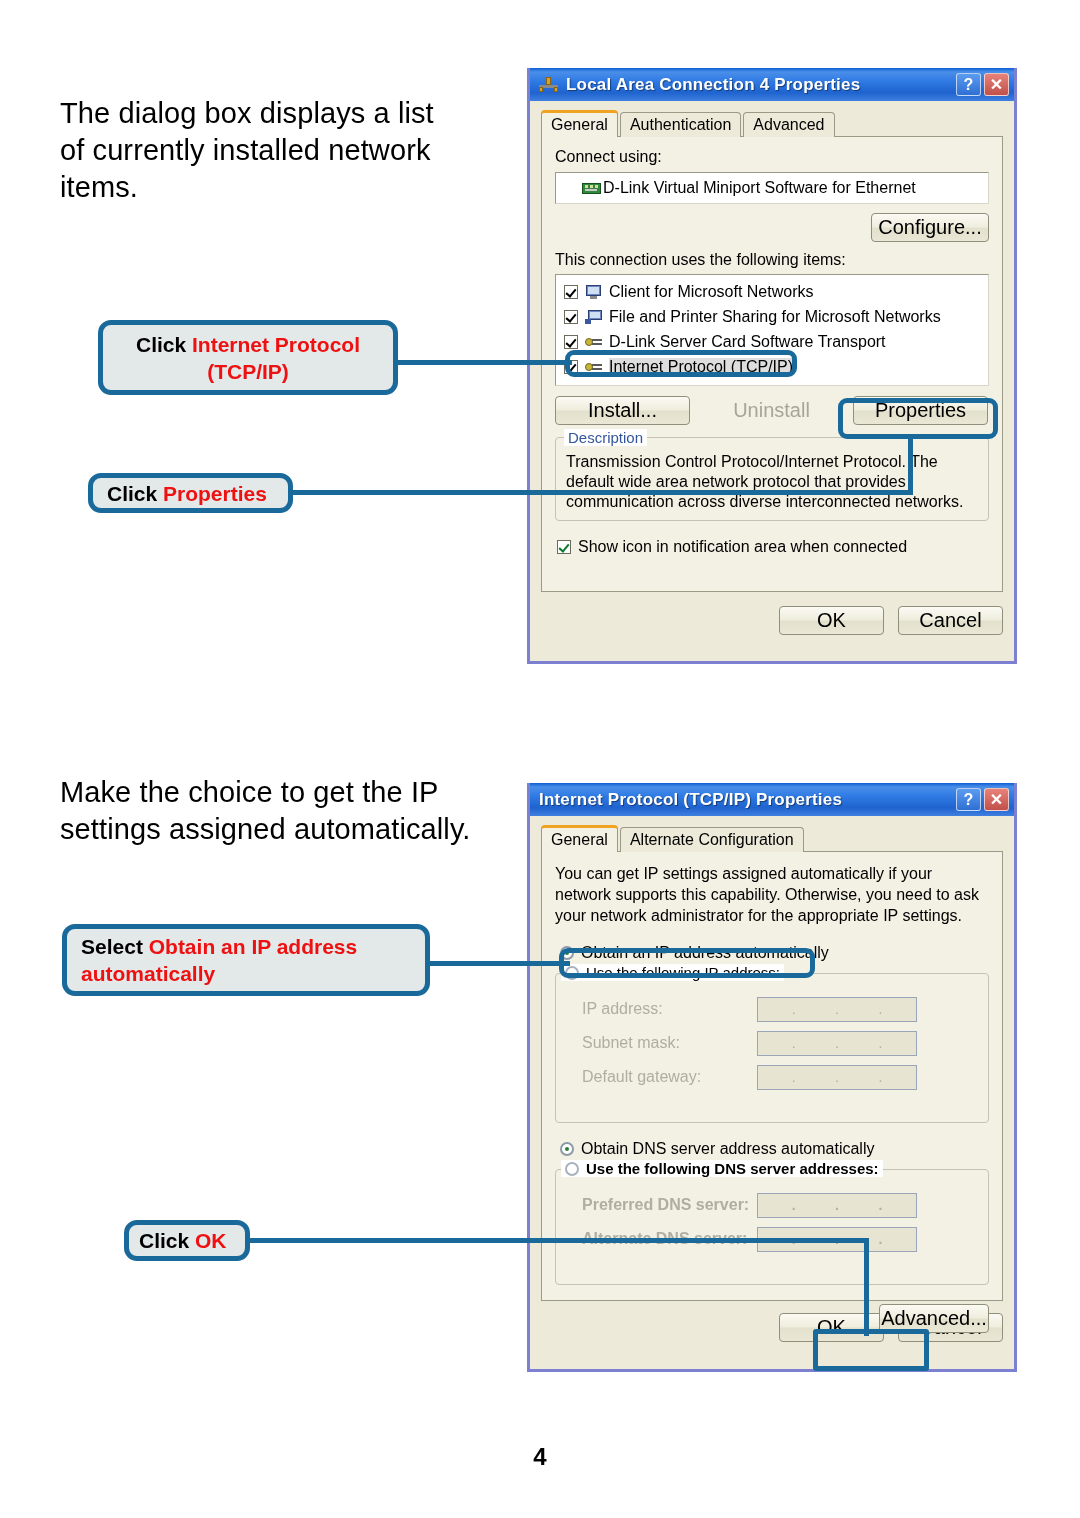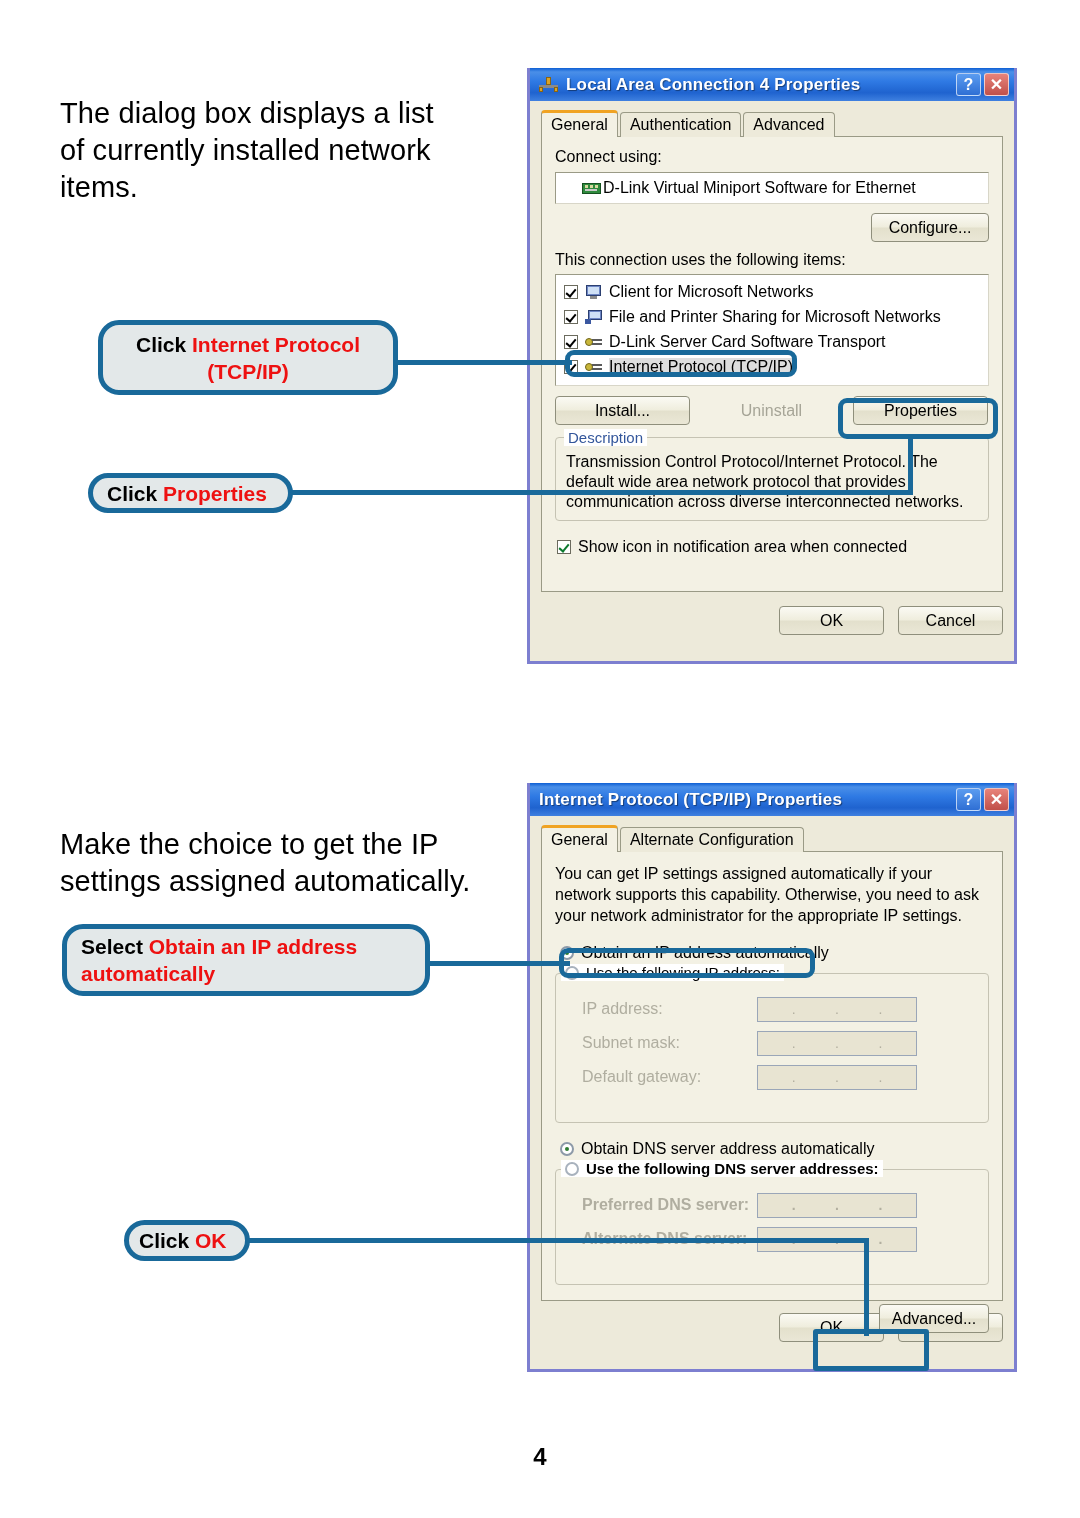--- a/index.html
+++ b/index.html
@@ -21,21 +21,21 @@
     color:#000;
     letter-spacing:0.1px;
   }
 
   
   .callout{
     position:absolute;
     box-sizing:border-box;
     background:#e3e8e9;
     border:5px solid #19699a;
-    border-radius:21px;
+    border-radius:13px;
     font-family:"Liberation Sans", sans-serif;
     font-weight:bold;
     font-size:21px;
     line-height:27px;
     color:#000;
     display:flex;
     align-items:center;
     z-index:40;
   }
   .callout .hl{color:#ee1111;}
@@ -144,21 +144,21 @@
   .cbx.green:after{border-color:#0c7a2e;}
   .litem .ltxt{font-size:16px;color:#000;white-space:nowrap;}
   .litem.sel .ltxt{background:#dedede;}
 
   
   .btn{
     box-sizing:border-box;
     background:linear-gradient(to bottom,#fbfaf4 0%,#efeddd 48%,#e3e0cc 52%,#eae7d6 100%);
     border:1px solid #8f8f7c;
     border-radius:4px;
-    font-size:16px;color:#000;
+    font-size:20px;color:#000;
     font-family:"Liberation Sans", sans-serif;
     display:flex;align-items:center;justify-content:center;
     height:29px;
     white-space:nowrap;
   }
   .btn.dis{color:#a6a597;border-color:#b4b3a4;}
 
   
   .grp{
     box-sizing:border-box;
@@ -343,21 +343,21 @@
     <span>Click </span><span class="hl">Internet Protocol (TCP/IP)</span>
   </div>
 </div>
 
 <div class="callout" style="left:88px;top:473px;width:205px;height:40px;">
   <div class="callout-inner">
     <span>Click </span><span class="hl">Properties</span>
   </div>
 </div>
 
-<div class="instruction" style="left:60px;top:826px;width:420px;">Make the choice to get the IP settings assigned automatically.</div>
+<div class="instruction" style="left:60px;top:774px;width:420px;">Make the choice to get the IP settings assigned automatically.</div>
 
 <div class="xpwin" style="left:527px;top:783px;width:490px;height:589px;">
 
   <div class="xptitle">
     <span class="ttxt">Internet Protocol (TCP/IP) Properties</span>
     <span class="titlebtns">
       <span class="tbtn help">?</span>
       <span class="tbtn close">✕</span>
     </span>
   </div>

